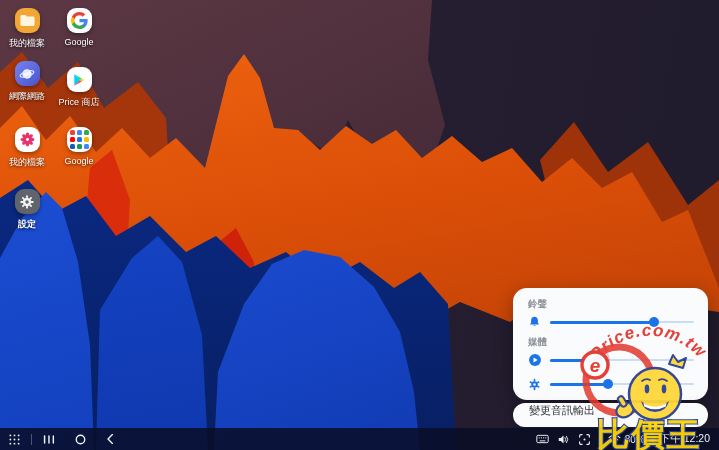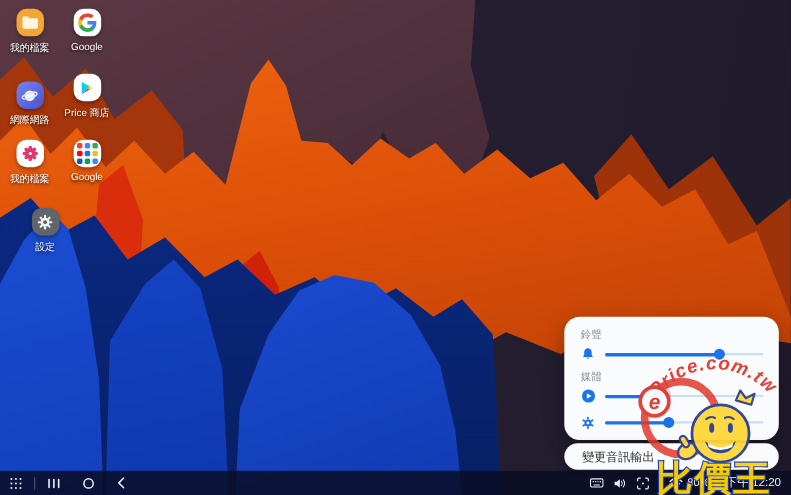--- a/index.html
+++ b/index.html
@@ -38,33 +38,33 @@
   .app .label { margin-top: 4px; font-size: 9px; color: #fff; white-space: nowrap;
                 text-shadow: 0 1px 3px rgba(0,0,0,.85); }
   .bg-white { background: #fff; }
   .folder-grid { display: grid; grid-template-columns: repeat(3, 5px); grid-gap: 2px; }
   .folder-grid i { width: 5px; height: 5px; border-radius: 1.5px; display: block; }
 
   
   .vol-panel { position: absolute; left: 513px; top: 288px; width: 195px; height: 112px;
                background: #fafbfd; border-radius: 14px; z-index: 20;
                box-shadow: 0 5px 18px rgba(0,0,0,.3); padding: 8px 14px 6px; }
-  .vol-group { margin-bottom: 4px; }
+  .vol-group { margin-bottom: 4px; font-weight: bold; }
   .vol-label { font-size: 9.5px; color: #8d9299; margin: 2px 0 1px 1px; }
   .vol-row { display: flex; align-items: center; height: 20px; }
   .vol-ic { width: 15px; flex: 0 0 15px; display: flex; align-items: center; justify-content: center; }
   .track { position: relative; flex: 1; height: 14px; margin-left: 8px; cursor: pointer; }
   .track .rail { position: absolute; top: 6px; left: 0; right: 0; height: 2px; background: #c9def4; border-radius: 1px; }
   .track .fill { position: absolute; top: 5.5px; left: 0; height: 3px; background: #1a73e8; border-radius: 2px; }
   .track .thumb { position: absolute; top: 50%; width: 10px; height: 10px; border-radius: 50%;
                   background: #1a73e8; transform: translate(-50%, -50%); z-index: 2; }
   .track .halo { position: absolute; top: 50%; width: 24px; height: 24px; border-radius: 50%;
                  background: rgba(125,135,148,.32); transform: translate(-50%, -50%); z-index: 1; }
   .audio-bar { position: absolute; left: 513px; top: 403px; width: 195px; height: 24px;
-               background: #fafbfd; border-radius: 12px; z-index: 20; display: flex; align-items: center;
+               background: #fafbfd; border-radius: 12px; z-index: 20; display: flex; align-items: flex-start;
                padding: 0 16px; box-shadow: 0 3px 10px rgba(0,0,0,.25); cursor: pointer; }
   .audio-bar span { font-size: 11px; color: #2f3237; }
 
   
   .taskbar { position: absolute; left: 0; right: 0; bottom: 0; height: 22px;
              background: rgba(9,13,37,.85); z-index: 30; display: flex; align-items: center;
              padding: 0 9px; }
   .tb-group { display: flex; align-items: center; gap: 11px; }
   .tb-btn { display: flex; align-items: center; justify-content: center; cursor: pointer; }
   .tb-divider { width: 1px; height: 11px; background: rgba(255,255,255,.28); }
@@ -106,21 +106,21 @@
       <svg width="17" height="17" viewBox="0 0 24 24">
         <path fill="#4285F4" d="M23.49 12.27c0-.79-.07-1.54-.19-2.27H12v4.51h6.47c-.29 1.48-1.14 2.73-2.4 3.58v3h3.86c2.26-2.09 3.56-5.17 3.56-8.82z"></path>
         <path fill="#34A853" d="M12 24c3.24 0 5.95-1.08 7.93-2.91l-3.86-3c-1.08.72-2.45 1.16-4.07 1.16-3.13 0-5.78-2.11-6.73-4.96H1.29v3.09C3.26 21.3 7.31 24 12 24z"></path>
         <path fill="#FBBC05" d="M5.27 14.29c-.25-.72-.38-1.49-.38-2.29s.14-1.57.38-2.29V6.62H1.29C.47 8.24 0 10.06 0 12s.47 3.76 1.29 5.38l3.98-3.09z"></path>
         <path fill="#EA4335" d="M12 4.75c1.77 0 3.35.61 4.6 1.8l3.42-3.42C17.95 1.19 15.24 0 12 0 7.31 0 3.26 2.7 1.29 6.62l3.98 3.09C6.22 6.86 8.87 4.75 12 4.75z"></path>
       </svg>
     </div>
     <div class="label">Google</div>
   </div>
 
-  <div class="app" style="left:1px; top:74px;">
+  <div class="app" style="left:1px; top:61px;">
     <div class="icon" style="background:linear-gradient(135deg,#7583f2,#4a52cc);">
       <svg width="18" height="18" viewBox="0 0 22 22">
         <circle cx="11" cy="11" r="5.8" fill="#f4f6ff"></circle>
         <ellipse cx="11" cy="11" rx="8.6" ry="2.9" fill="none" stroke="#dde3ff" stroke-width="1.6" transform="rotate(-18 11 11)"></ellipse>
       </svg>
     </div>
     <div class="label">網際網路</div>
   </div>
 
   <div class="app" style="left:53px; top:67px;">
@@ -164,21 +164,21 @@
           <i style="background:#1a73e8"></i>
           <i style="background:#fbbc04"></i>
         <i style="background:#185abc"></i>
           <i style="background:#0f9d58"></i>
           <i style="background:#4285f4"></i>
       </div>
     </div>
     <div class="label">Google</div>
   </div>
 
-  <div class="app" style="left:15px; top:189px;">
+  <div class="app" style="left:1px; top:189px;font-weight:bold;">
     <div class="icon" style="background:#60646b;">
       <svg width="16" height="16" viewBox="0 0 24 24">
         <g fill="#f2f3f5">
           <circle cx="12" cy="12" r="6.2"></circle>
           <rect x="10.6" y="2" width="2.8" height="4.4" rx="1.2"></rect>
           <rect x="10.6" y="2" width="2.8" height="4.4" rx="1.2" transform="rotate(45 12 12)"></rect>
           <rect x="10.6" y="2" width="2.8" height="4.4" rx="1.2" transform="rotate(90 12 12)"></rect>
           <rect x="10.6" y="2" width="2.8" height="4.4" rx="1.2" transform="rotate(135 12 12)"></rect>
           <rect x="10.6" y="2" width="2.8" height="4.4" rx="1.2" transform="rotate(180 12 12)"></rect>
           <rect x="10.6" y="2" width="2.8" height="4.4" rx="1.2" transform="rotate(225 12 12)"></rect>

